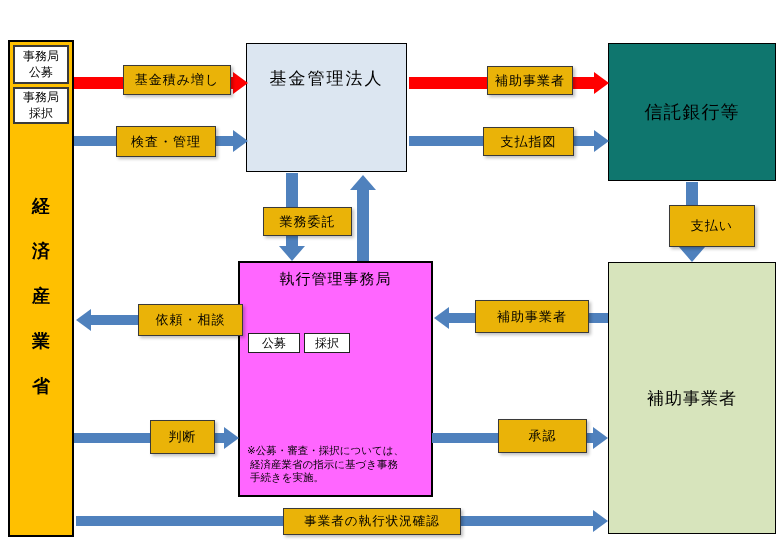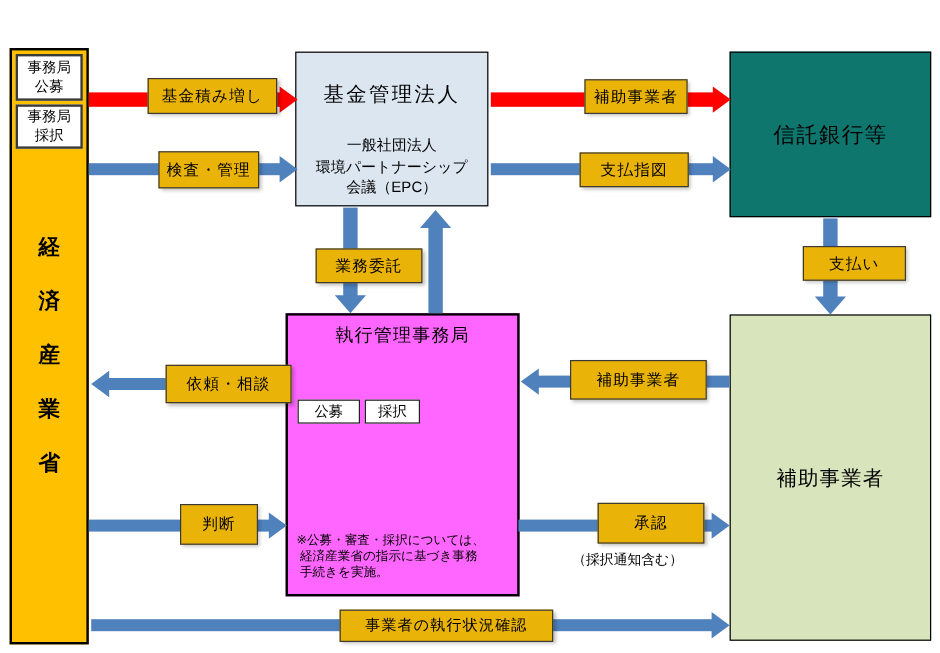--- a/index.html
+++ b/index.html
@@ -93,23 +93,20 @@
   <div class="node meti">
     <div class="subbox sb1" style="white-space:pre-line;">事務局
 公募</div>
     <div class="subbox sb2" style="white-space:pre-line;">事務局
 採択</div>
     <div class="vtext">経済産業省</div>
   </div>
 
   <div class="node fund">
     <div class="t">基金管理法人</div>
-    <div class="s" style="white-space:pre-line;">一般社団法人
-環境パートナーシップ
-会議（EPC）</div>
   </div>
 
   <div class="node trust">
     <span>信託銀行等</span>
   </div>
 
   <div class="node subsidized">
     <span>補助事業者</span>
   </div>
 
@@ -167,25 +164,24 @@
   <div class="ar right blue" style="left:432px;top:427px;width:176px;height:22px;">
     <div class="shaft"></div>
       <div class="head"></div>
   </div>
   <div class="ar right blue" style="left:76px;top:509px;width:532px;height:24px;">
     <div class="shaft"></div>
       <div class="head"></div>
   </div>
 
   <div class="lbl" style="left:103px;top:65px;width:108px;height:30px;">基金積み増し</div>
-  <div class="lbl" style="left:112px;top:126px;width:84px;height:31px;">検査・管理</div>
+  <div class="lbl" style="left:96px;top:126px;width:100px;height:31px;">検査・管理</div>
   <div class="lbl" style="left:467px;top:66px;width:86px;height:29px;">補助事業者</div>
   <div class="lbl" style="left:463px;top:127px;width:91px;height:29px;">支払指図</div>
   <div class="lbl" style="left:243px;top:207px;width:89px;height:29px;">業務委託</div>
-  <div class="lbl" style="left:649px;top:205px;width:86px;height:29px;">支払い</div>
+  <div class="lbl" style="left:649px;top:205px;width:86px;height:42px;">支払い</div>
   <div class="lbl" style="left:118px;top:304px;width:105px;height:32px;">依頼・相談</div>
   <div class="lbl" style="left:455px;top:300px;width:114px;height:33px;">補助事業者</div>
   <div class="lbl" style="left:130px;top:420px;width:65px;height:34px;">判断</div>
   <div class="lbl" style="left:478px;top:419px;width:89px;height:34px;">承認</div>
-  <div class="plain-note" style="left:452px;top:459px;width:142px;">（採択通知含む）</div>
   <div class="lbl" style="left:263px;top:508px;width:178px;height:27px;font-size:12.5px;">事業者の執行状況確認</div>
 
 </div>
 
 </body></html>

